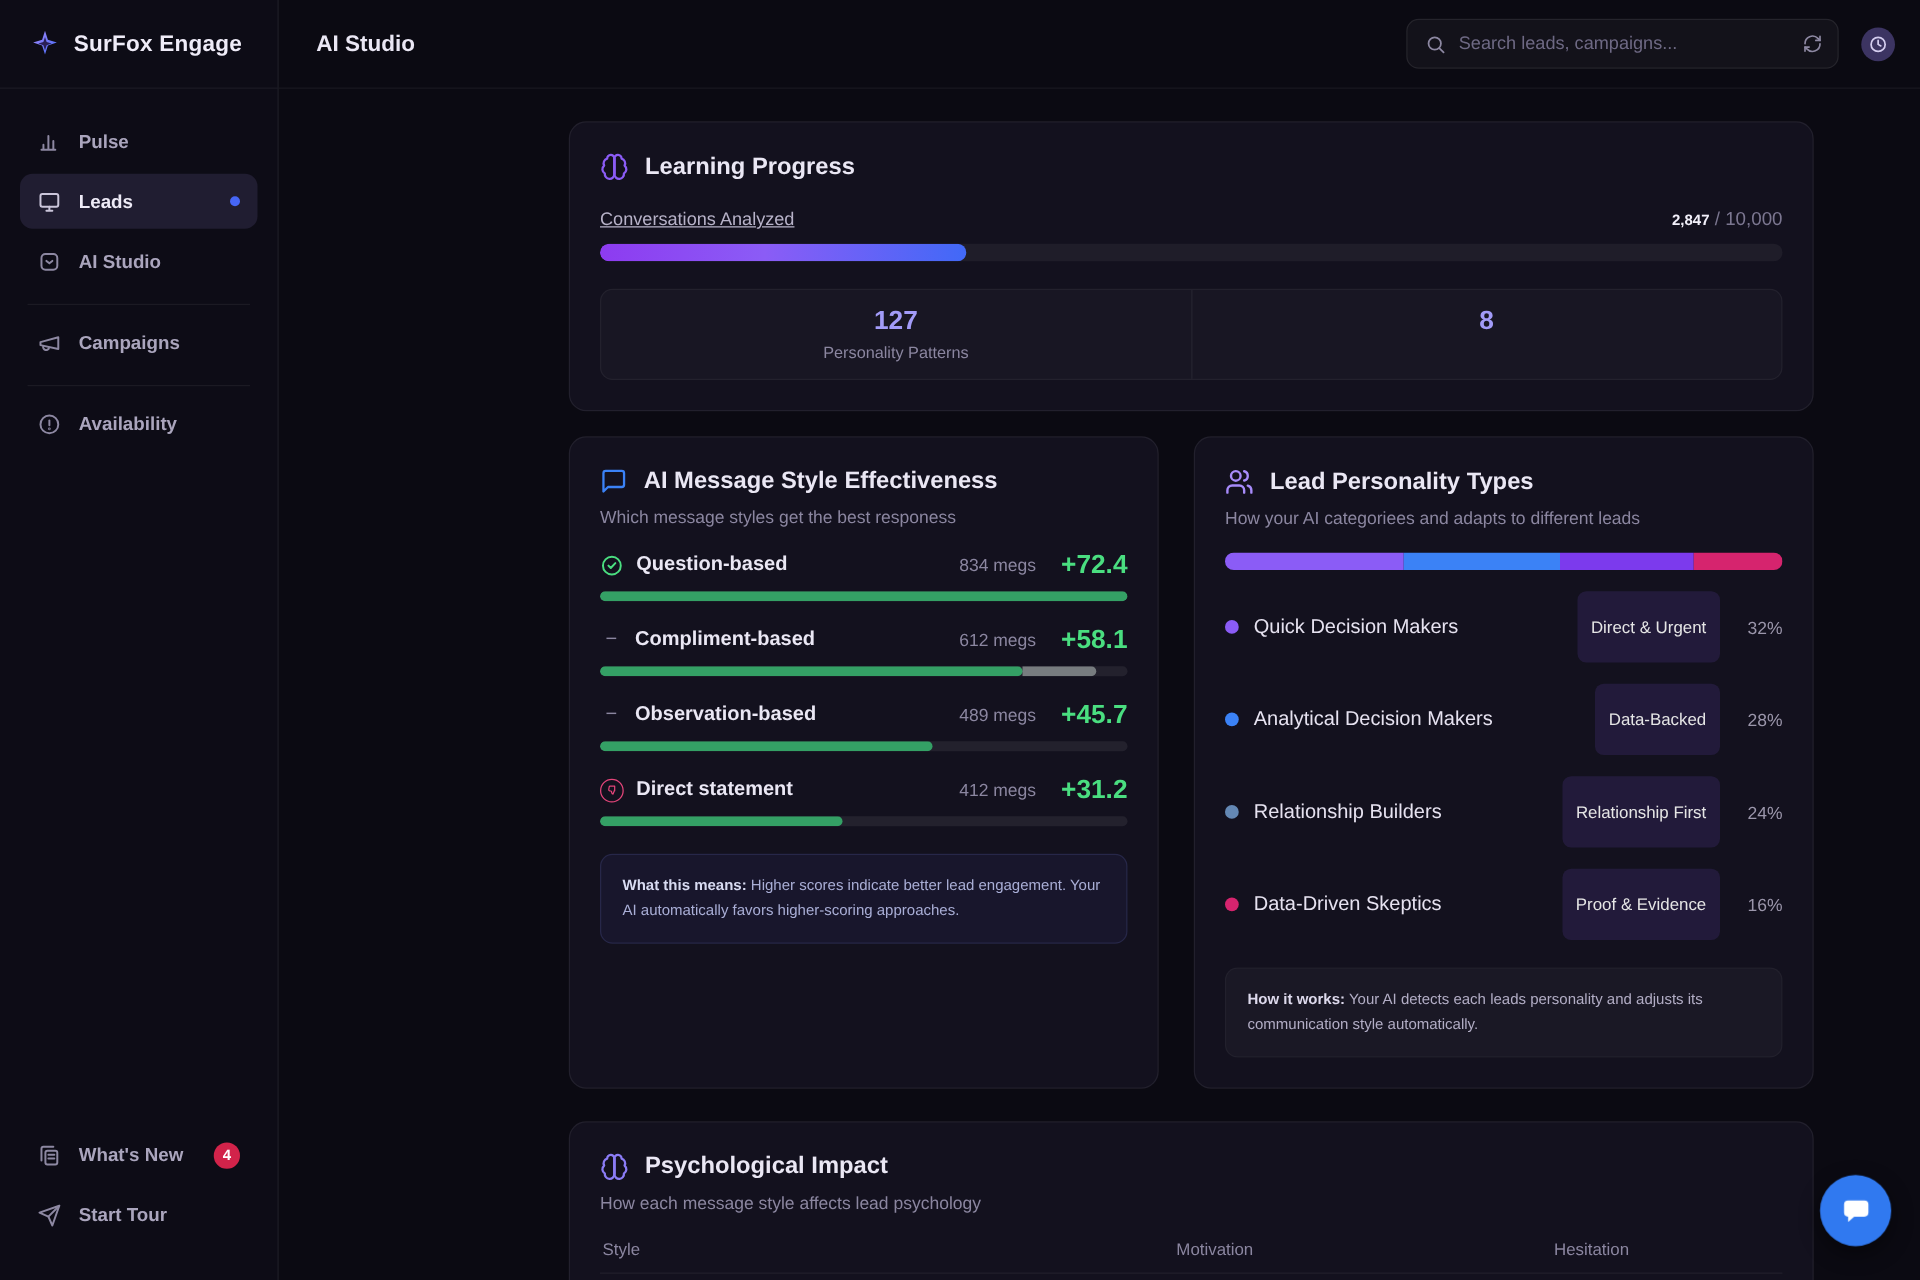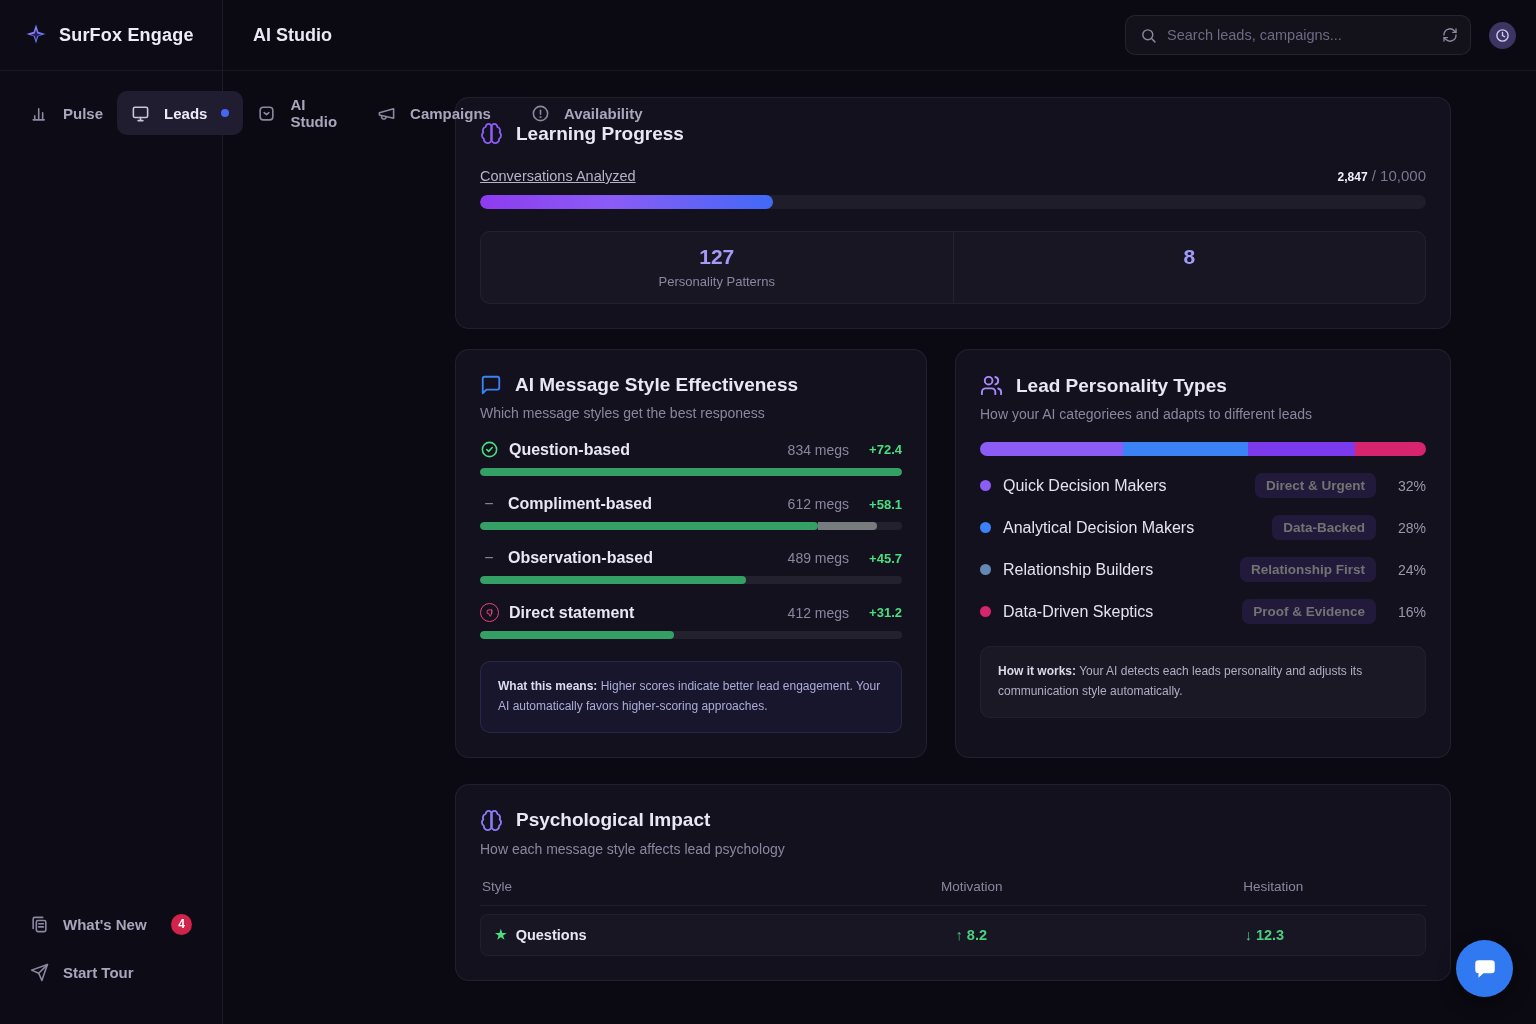--- a/index.html
+++ b/index.html
@@ -16,21 +16,21 @@
   .sidebar {
     width:223px; height:100%; background:#0d0c16;
     border-right:1px solid rgba(255,255,255,0.07);
     display:flex; flex-direction:column; flex-shrink:0;
   }
   .brand {
     height:71px; display:flex; align-items:center; gap:11px;
     padding:0 24px; border-bottom:1px solid rgba(255,255,255,0.06);
   }
   .brand-name { font-size:18px; font-weight:700; letter-spacing:.2px; color:#efecf8; }
-  .nav { padding:20px 16px 0; display:flex; flex-direction:row; }
+  .nav { padding:20px 16px 0; display:flex; flex-direction:column; }
   .nav-item {
     display:flex; align-items:center; gap:14px; height:44px;
     padding:0 14px; border-radius:10px; color:#aaa5bd; font-size:15px;
     font-weight:600; cursor:pointer; position:relative; margin-bottom:4px;
   }
   .nav-item.active { background:#201d31; color:#eeebf7; }
   .nav-item .nav-dot {
     width:8px; height:8px; border-radius:50%; background:#4666f6;
     margin-left:auto;
   }
@@ -101,21 +101,21 @@
   
   .cards-row { display:flex; gap:28px; margin-top:20px; width:996px; }
   .card.half-left  { width:472px; flex-shrink:0; }
   .card.half-right { width:496px; flex-shrink:0; }
 
   
   .style-row { margin-top:19px; }
   .style-row-head { display:flex; align-items:center; gap:10px; }
   .style-name { font-size:16px; font-weight:700; color:#eae7f4; }
   .style-count { margin-left:auto; font-size:14px; color:#8b86a0; }
-  .style-score { font-size:13px; font-weight:700; color:#4ade80; margin-left:10px; }
+  .style-score { font-size:21px; font-weight:700; color:#4ade80; margin-left:10px; }
   .bar-track {
     margin-top:9px; height:8px; border-radius:4px;
     background:rgba(255,255,255,0.07); display:flex; overflow:hidden;
   }
   .bar-fill { height:100%; border-radius:4px; background:#34a065; }
   .bar-ghost { height:100%; border-radius:0 4px 4px 0; background:rgba(222,236,228,0.45); }
   .minus-glyph { color:#8b86a0; font-size:16px; width:18px; text-align:center; }
   .circle-icon {
     width:19px; height:19px; border-radius:50%;
     display:flex; align-items:center; justify-content:center; flex-shrink:0;
@@ -136,22 +136,22 @@
 
   
   .seg-bar {
     margin-top:20px; height:14px; border-radius:7px; overflow:hidden; display:flex;
   }
   .seg { height:100%; }
   .ptype-row { display:flex; align-items:center; margin-top:17px; gap:12px; }
   .ptype-dot { width:11px; height:11px; border-radius:50%; flex-shrink:0; }
   .ptype-name { font-size:16px; font-weight:500; color:#e6e2f0; }
   .ptype-badge {
-    margin-left:auto; background:rgba(139,92,246,0.13); color:#737373;
-    font-size:13.5px; font-weight:700; padding:5px 11px; border-radius:7px;
+    margin-left:auto; background:rgba(139,92,246,0.13); color:#e5e5e5;
+    font-size:13.5px; font-weight:400; padding:21px 11px; border-radius:7px;
     white-space:nowrap;
   }
   .ptype-pct { font-size:14px; color:#9b96ab; width:38px; text-align:right; flex-shrink:0; }
 
   
   .impact-table { margin-top:22px; }
   .impact-head {
     display:grid; grid-template-columns:36% 32% 32%;
     font-size:13.5px; color:#8b86a0; padding:0 2px 11px;
     border-bottom:1px solid rgba(255,255,255,0.06);

